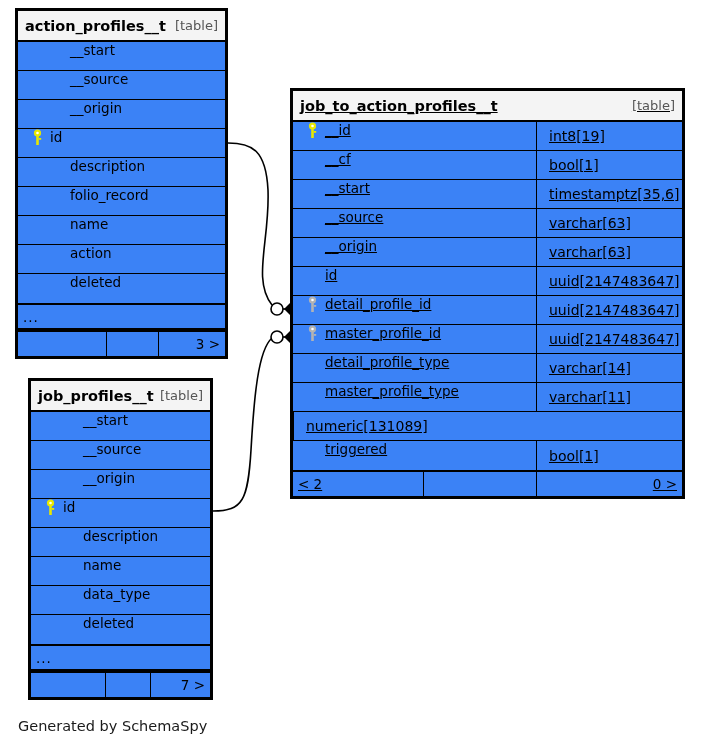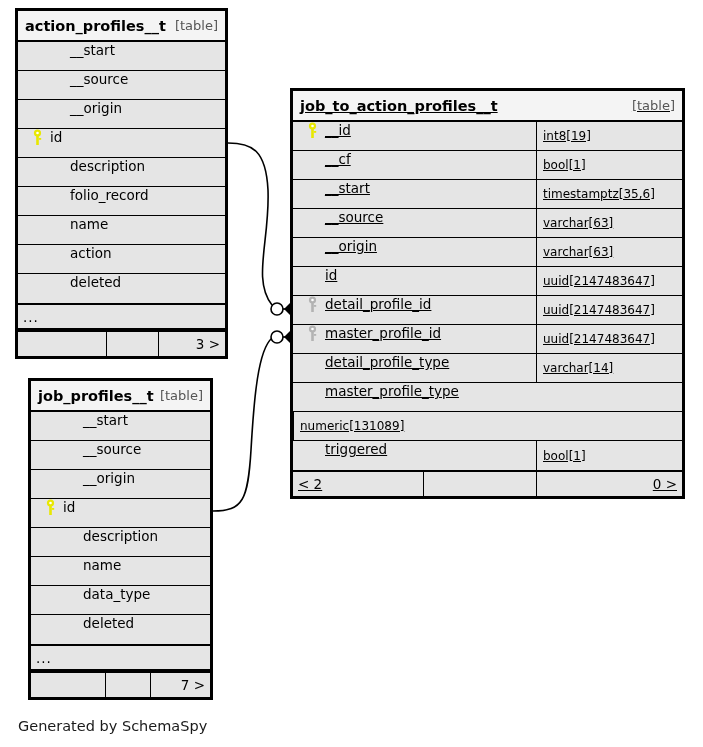--- a/index.html
+++ b/index.html
@@ -13,21 +13,21 @@
     position: relative;
     font-family: "DejaVu Sans", sans-serif;
     overflow: hidden;
   }
 
   
   .entity {
     position: absolute;
     box-sizing: border-box;
     border: 3px solid #000000;
-    background: #e5e5e5;
+    background: #3b82f6;
     z-index: 3;
   }
   .entity-header {
     box-sizing: border-box;
     background: #f4f4f4;
     border-bottom: 2px solid #000000;
     display: flex;
     align-items: center;
     justify-content: space-between;
     padding: 0 7px;
@@ -62,22 +62,22 @@
     align-items: flex-start;
     flex: 1 1 auto;
     min-width: 0;
     padding-left: 6px;
   }
   .col-type {
     box-sizing: border-box;
     display: flex;
     align-items: center;
     border-left: 1.5px solid #000000;
-    padding-left: 6px;
-    font-size: 12px;
+    padding-left: 12px;
+    font-size: 14px;
     color: #000000;
     white-space: nowrap;
   }
   .col-label {
     font-size: 13.5px;
     color: #000000;
     white-space: nowrap;
   }
 
   
@@ -337,20 +337,21 @@
       <span class="keyslot"></span>
       <span class="col-label">detail_profile_type</span>
     </div>
     <div class="col-type" style="width:146px;">varchar[14]</div>
   </div>
   <div class="col-row">
     <div class="col-name">
       <span class="keyslot"></span>
       <span class="col-label">master_profile_type</span>
     </div>
+    <div class="col-type" style="width:146px;">varchar[11]</div>
   </div>
   <div class="col-row">
     <div class="col-type" style="width:146px;">numeric[131089]</div>
   </div>
   <div class="col-row" style="border-bottom:none;">
     <div class="col-name">
       <span class="keyslot"></span>
       <span class="col-label">triggered</span>
     </div>
     <div class="col-type" style="width:146px;">bool[1]</div>

